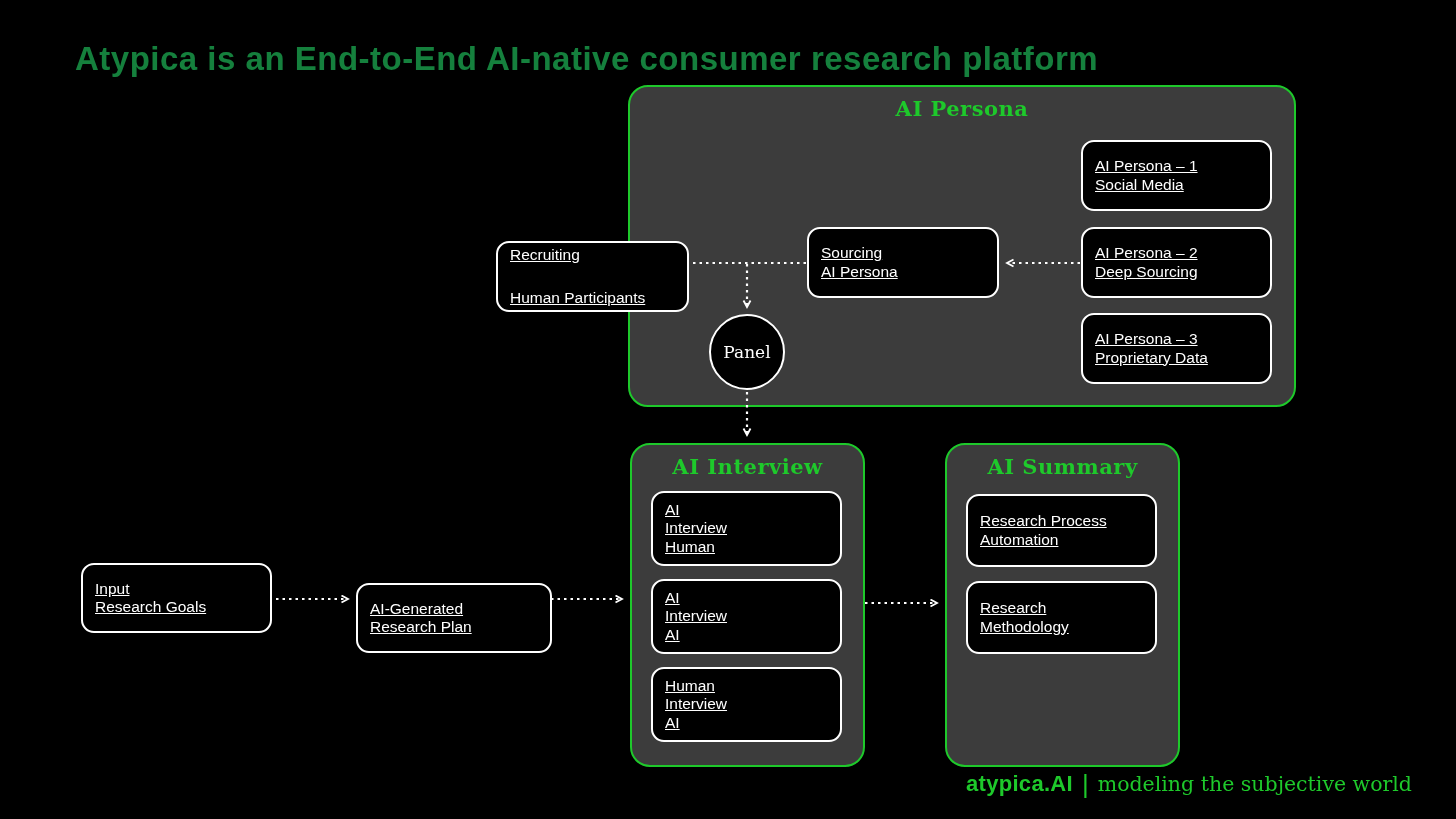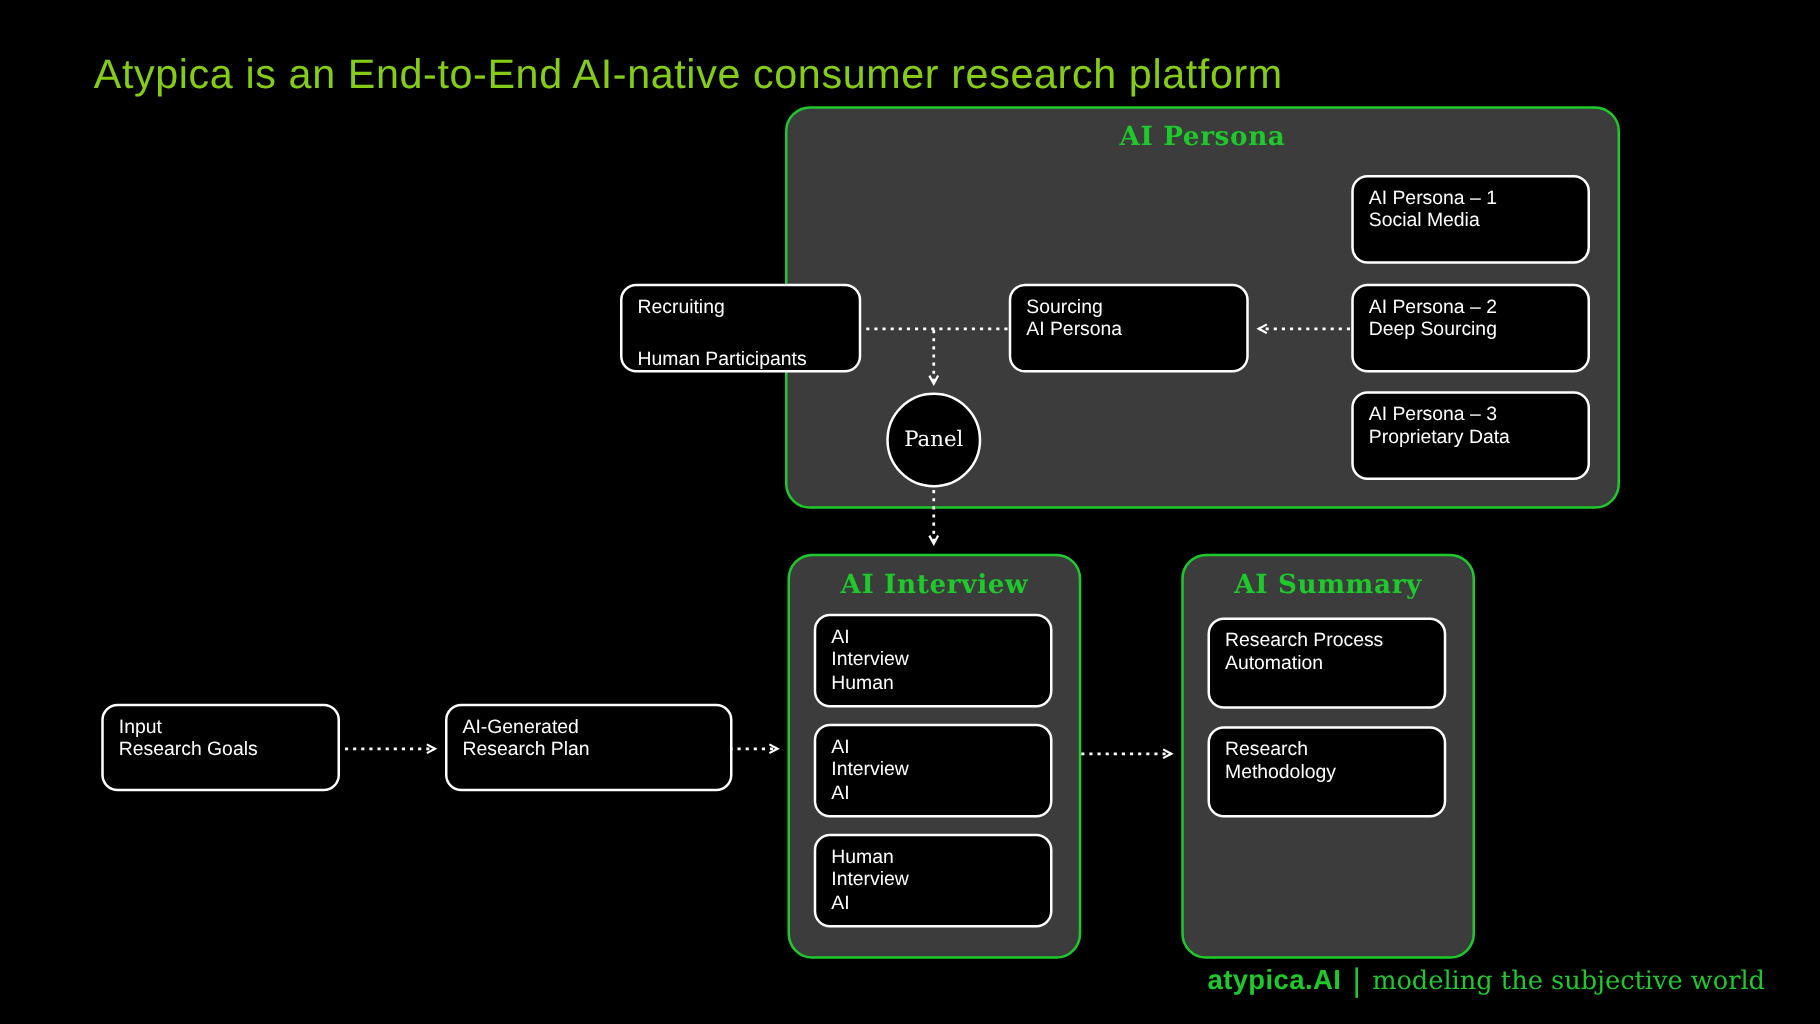--- a/index.html
+++ b/index.html
@@ -2,57 +2,57 @@
 <html style="--background: #000000; --accent-green: #1ec92b; --container-fill: #3c3c3c; --node-fill: #000000; --node-border: #ffffff; --text: #ffffff;"><head>
 <meta charset="utf-8">
 <style>
   html,body{margin:0;padding:0;background:#000;}
   .stage{
     position:relative;width:1456px;height:819px;background:var(--background,#000);
     overflow:hidden;font-family:"Liberation Sans",sans-serif;
   }
   .page-title{
     position:absolute;left:75px;top:40px;margin:0;
-    color:#84cc16;font-size:33px;font-weight:400;letter-spacing:.5px;white-space:nowrap;
+    color:#15803d;font-size:33px;font-weight:700;letter-spacing:.5px;white-space:nowrap;
   }
   
   .container{
     position:absolute;background:var(--container-fill,#3c3c3c);
     border:2px solid var(--accent-green,#1ec92b);border-radius:20px;z-index:0;
   }
   .container-title{
     position:absolute;top:9px;left:0;right:0;margin:0;text-align:center;
     font-family:"DejaVu Serif","Liberation Serif",serif;font-weight:bold;
     font-size:21px;color:var(--accent-green,#1ec92b);letter-spacing:.5px;
   }
   #persona-container{left:628px;top:85px;width:664px;height:318px;}
   #interview-container{left:630px;top:443px;width:231px;height:320px;}
   #research-container{left:945px;top:443px;width:231px;height:320px;}
 
   
   .node{
     position:absolute;background:var(--node-fill,#000);
     border:2.5px solid var(--node-border,#fff);border-radius:13px;
-    color:var(--text,#fff);display:flex;flex-direction:column;
-    padding:8px 12px;box-sizing:border-box;font-size:15.5px;line-height:1.18;z-index:2;
+    color:var(--text,#fff);display:flex;flex-direction:column;justify-content:center;
+    padding:8px 12px;box-sizing:border-box;font-size:15.5px;line-height:1.18;z-index:2;text-decoration:underline;
   }
   .node span{display:block;white-space:nowrap;}
   #node-p1{left:1081px;top:140px;width:191px;height:71px;}
   #node-p2{left:1081px;top:227px;width:191px;height:71px;}
   #node-p3{left:1081px;top:313px;width:191px;height:71px;}
-  #node-recruiting{left:496px;top:227px;width:193px;height:71px;gap:24px;}
+  #node-recruiting{left:496px;top:241px;width:193px;height:71px;gap:24px;}
   #node-sourcing{left:807px;top:227px;width:192px;height:71px;padding-left:12px;}
   #node-i1{left:651px;top:491px;width:191px;height:75px;}
   #node-i2{left:651px;top:579px;width:191px;height:75px;}
   #node-i3{left:651px;top:667px;width:191px;height:75px;}
   #node-r1{left:966px;top:494px;width:191px;height:73px;}
   #node-r2{left:966px;top:581px;width:191px;height:73px;}
   #node-r3{left:966px;top:668px;width:191px;height:73px;}
   #node-input{left:81px;top:563px;width:191px;height:70px;}
-  #node-plan{left:356px;top:563px;width:230px;height:70px;}
+  #node-plan{left:356px;top:583px;width:196px;height:70px;}
 
   #panel-circle{
     position:absolute;left:709px;top:314px;width:76px;height:76px;border-radius:50%;
     background:var(--node-fill,#000);border:2.5px solid var(--node-border,#fff);
     display:flex;align-items:center;justify-content:center;
     font-family:"DejaVu Serif","Liberation Serif",serif;font-size:17px;
     color:var(--text,#fff);z-index:2;box-sizing:border-box;
   }
 
   

